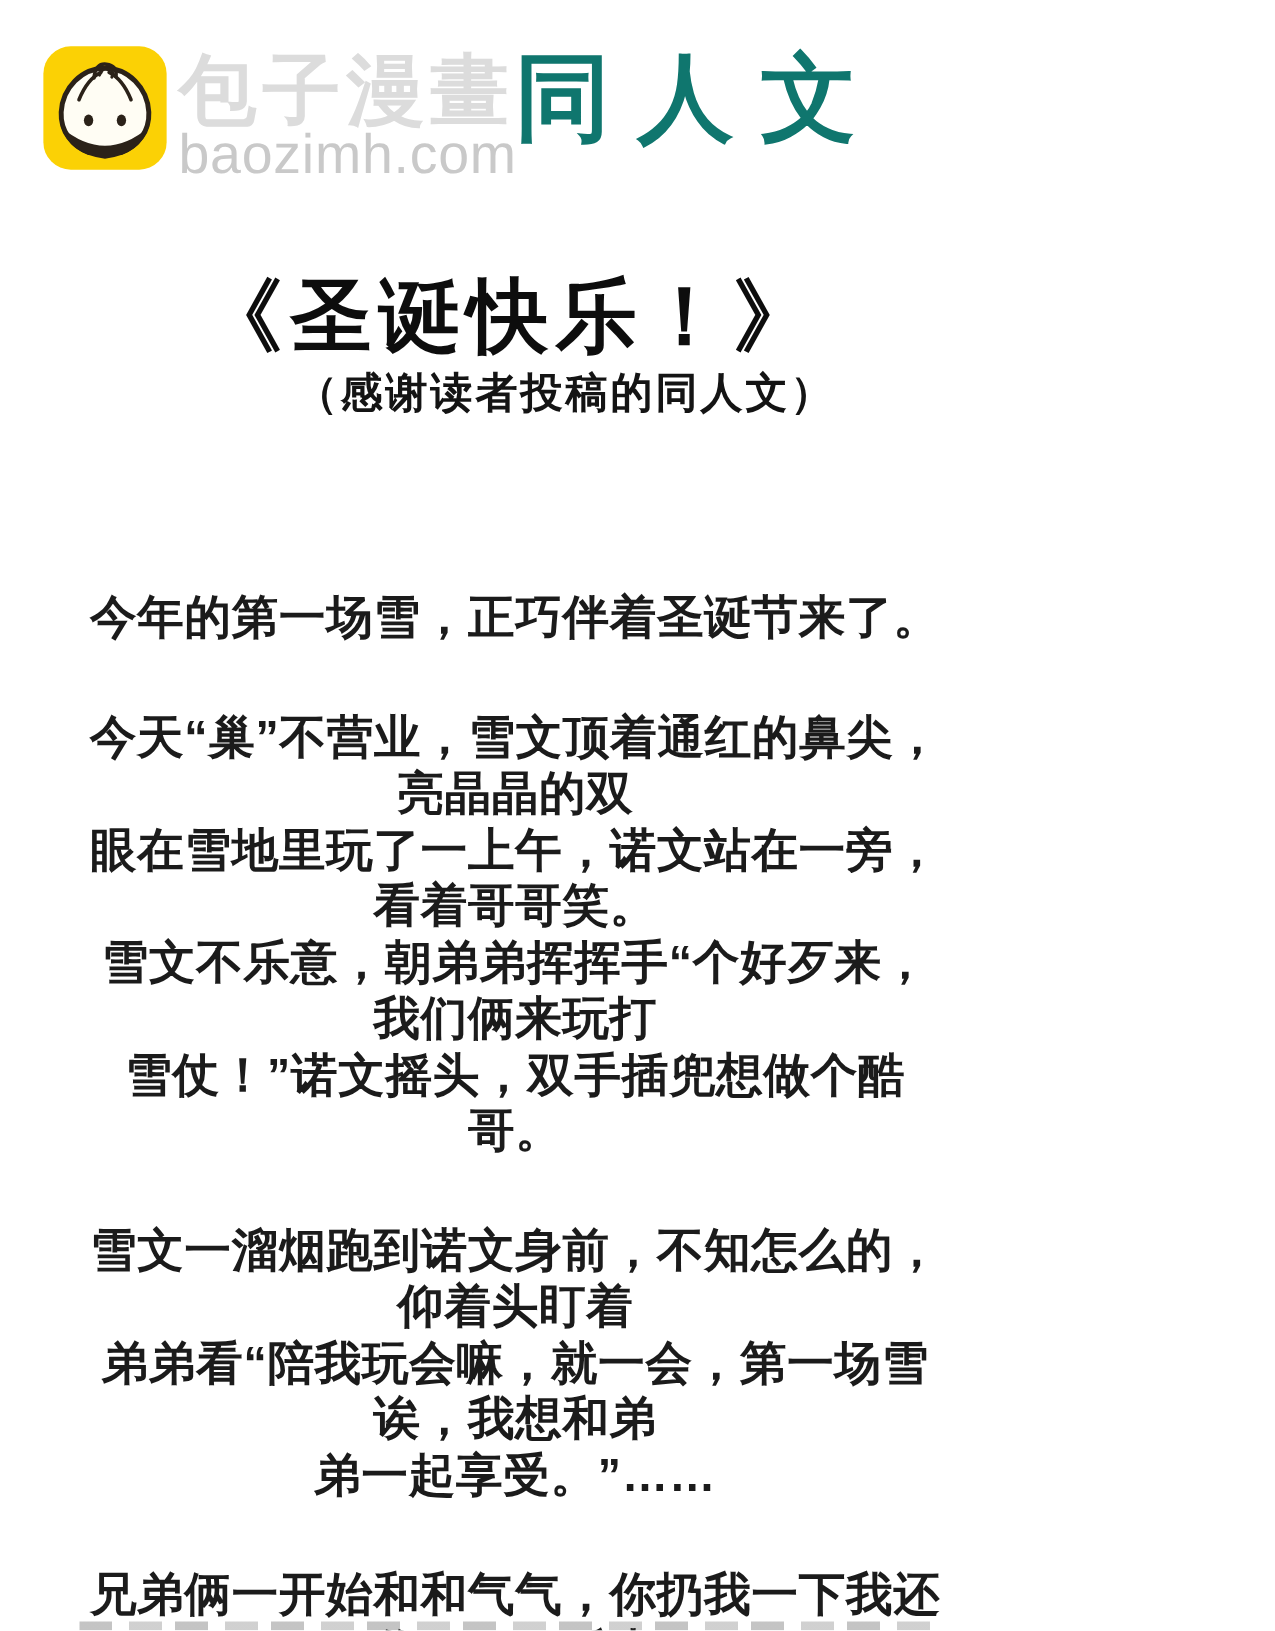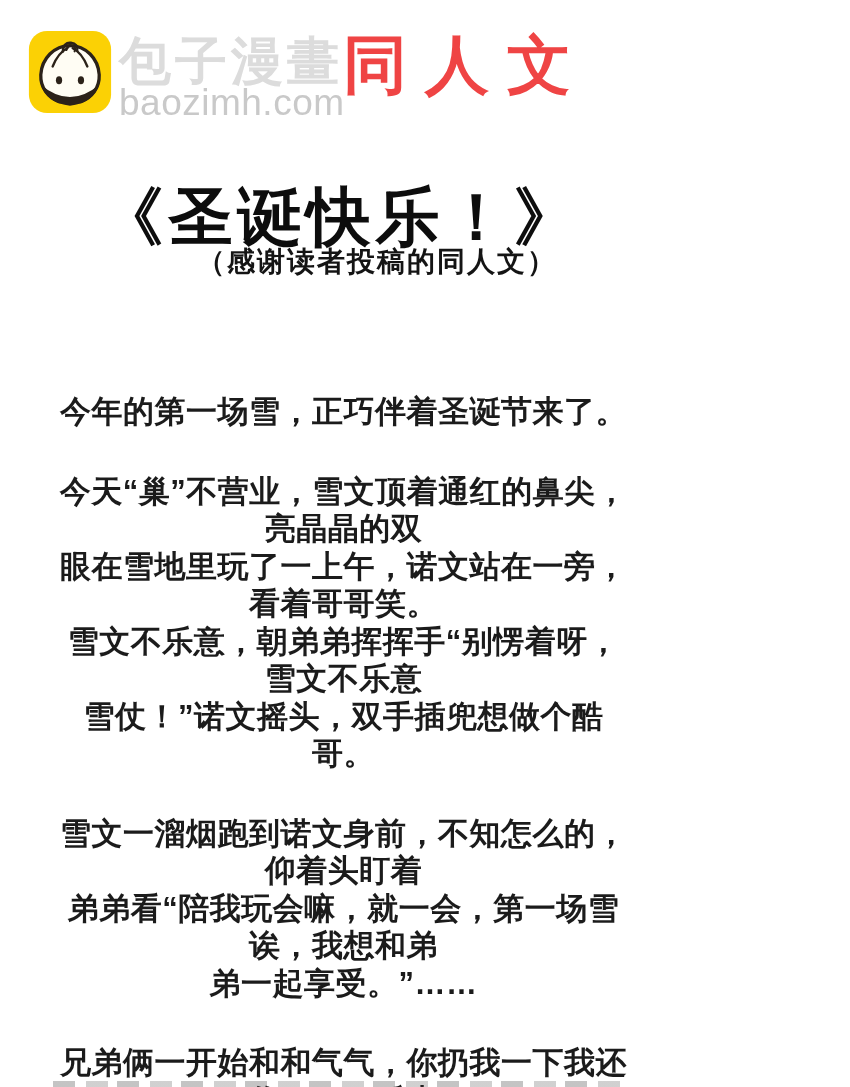--- a/index.html
+++ b/index.html
@@ -43,34 +43,34 @@
   
   .category {
     position: absolute;
     left: 343px;
     top: 24px;
     font-family: "Liberation Serif", serif;
     font-weight: 700;
     font-size: 64px;
     line-height: 1.3;
     letter-spacing: 18px;
-    color: #ef4444;
+    color: #0f766e;
     white-space: nowrap;
   }
 
   
   .title {
     position: absolute;
     top: 136px;
     left: 0;
     width: 100%;
     text-align: center;
     font-family: "Liberation Serif", serif;
     font-weight: 700;
-    font-size: 64px;
+    font-size: 54px;
     line-height: 1.3;
     letter-spacing: 5px;
     color: #0d0d0d;
     white-space: nowrap;
     margin-top: 40px;
   }
 
   
   .subtitle {
     position: absolute;
@@ -149,21 +149,21 @@
   <div class="category">同人文</div>
 
   <h1 class="title">《圣诞快乐！》</h1>
 
   <div class="subtitle">（感谢读者投稿的同人文）</div>
 
   <div class="story">
     <p>今年的第一场雪，正巧伴着圣诞节来了。</p>
     <p>今天“巢”不营业，雪文顶着通红的鼻尖，亮晶晶的双
 眼在雪地里玩了一上午，诺文站在一旁，看着哥哥笑。
-雪文不乐意，朝弟弟挥挥手“别愣着呀，雪文不乐意
+雪文不乐意，朝弟弟挥挥手“个好歹来，我们俩来玩打
 雪仗！”诺文摇头，双手插兜想做个酷哥。</p>
     <p>雪文一溜烟跑到诺文身前，不知怎么的，仰着头盯着
 弟弟看“陪我玩会嘛，就一会，第一场雪诶，我想和弟
 弟一起享受。”……</p>
     <p>兄弟俩一开始和和气气，你扔我一下我还你一下，后来
 不知怎么的，都较起真来，老板吓得出门看，生怕打出
 个好歹来。</p>
   </div>
 
   <div class="cutoff"></div>

